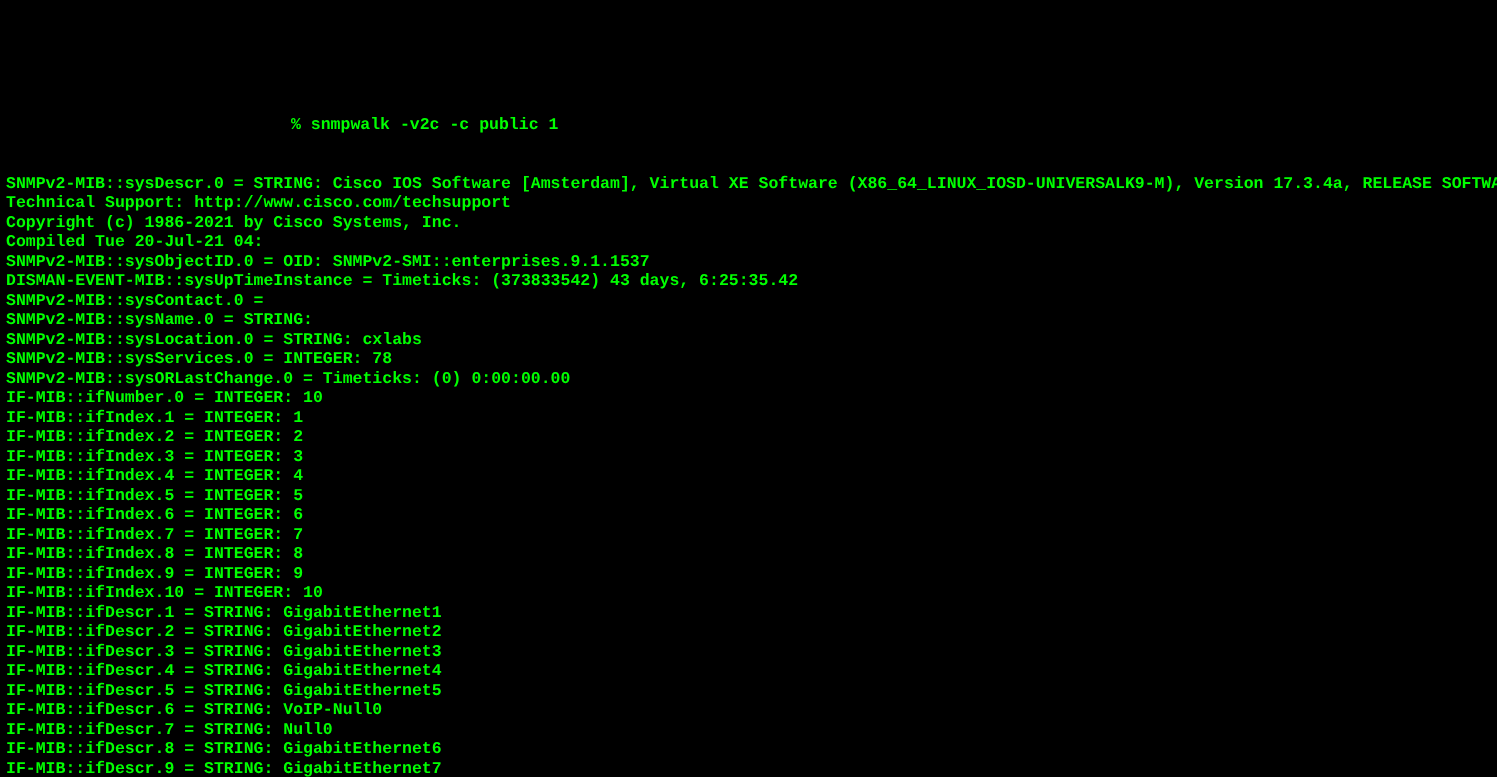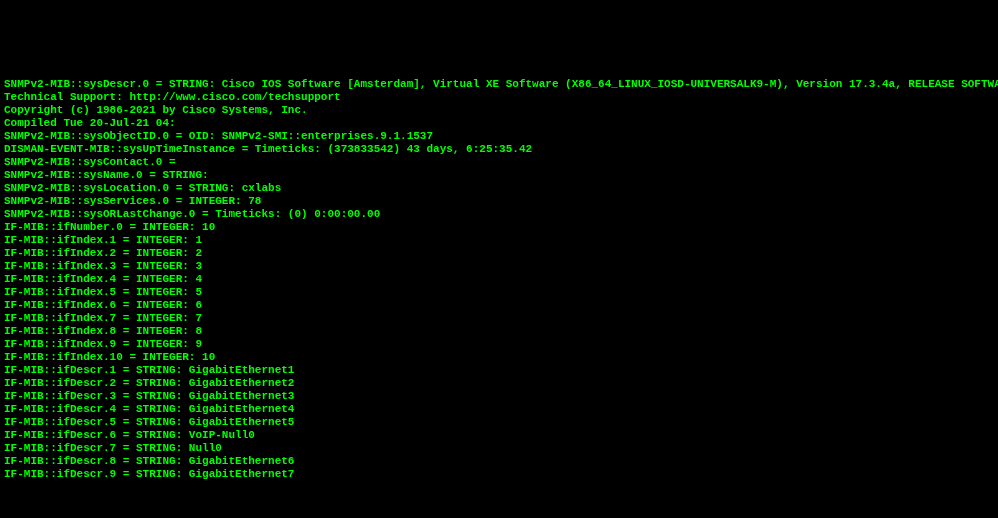--- a/index.html
+++ b/index.html
@@ -30,17 +30,18 @@
     .prompt-line {
       padding-left: 190px;
     }
   </style>
 </head>
 <body>
 
 
 
 <div class="terminal">
+  <span class="line prompt-line">% snmpwalk -v2c -c public 1</span>
   <div id="output-container"><span class="line">SNMPv2-MIB::sysDescr.0 = STRING: Cisco IOS Software [Amsterdam], Virtual XE Software (X86_64_LINUX_IOSD-UNIVERSALK9-M), Version 17.3.4a, RELEASE SOFTWARE (fc3)</span><span class="line">Technical Support: http://www.cisco.com/techsupport</span><span class="line">Copyright (c) 1986-2021 by Cisco Systems, Inc.</span><span class="line">Compiled Tue 20-Jul-21 04:</span><span class="line">SNMPv2-MIB::sysObjectID.0 = OID: SNMPv2-SMI::enterprises.9.1.1537</span><span class="line">DISMAN-EVENT-MIB::sysUpTimeInstance = Timeticks: (373833542) 43 days, 6:25:35.42</span><span class="line">SNMPv2-MIB::sysContact.0 =</span><span class="line">SNMPv2-MIB::sysName.0 = STRING:</span><span class="line">SNMPv2-MIB::sysLocation.0 = STRING: cxlabs</span><span class="line">SNMPv2-MIB::sysServices.0 = INTEGER: 78</span><span class="line">SNMPv2-MIB::sysORLastChange.0 = Timeticks: (0) 0:00:00.00</span><span class="line">IF-MIB::ifNumber.0 = INTEGER: 10</span><span class="line">IF-MIB::ifIndex.1 = INTEGER: 1</span><span class="line">IF-MIB::ifIndex.2 = INTEGER: 2</span><span class="line">IF-MIB::ifIndex.3 = INTEGER: 3</span><span class="line">IF-MIB::ifIndex.4 = INTEGER: 4</span><span class="line">IF-MIB::ifIndex.5 = INTEGER: 5</span><span class="line">IF-MIB::ifIndex.6 = INTEGER: 6</span><span class="line">IF-MIB::ifIndex.7 = INTEGER: 7</span><span class="line">IF-MIB::ifIndex.8 = INTEGER: 8</span><span class="line">IF-MIB::ifIndex.9 = INTEGER: 9</span><span class="line">IF-MIB::ifIndex.10 = INTEGER: 10</span><span class="line">IF-MIB::ifDescr.1 = STRING: GigabitEthernet1</span><span class="line">IF-MIB::ifDescr.2 = STRING: GigabitEthernet2</span><span class="line">IF-MIB::ifDescr.3 = STRING: GigabitEthernet3</span><span class="line">IF-MIB::ifDescr.4 = STRING: GigabitEthernet4</span><span class="line">IF-MIB::ifDescr.5 = STRING: GigabitEthernet5</span><span class="line">IF-MIB::ifDescr.6 = STRING: VoIP-Null0</span><span class="line">IF-MIB::ifDescr.7 = STRING: Null0</span><span class="line">IF-MIB::ifDescr.8 = STRING: GigabitEthernet6</span><span class="line">IF-MIB::ifDescr.9 = STRING: GigabitEthernet7</span></div>
 </div>
 
 
 
 
 </body></html>

